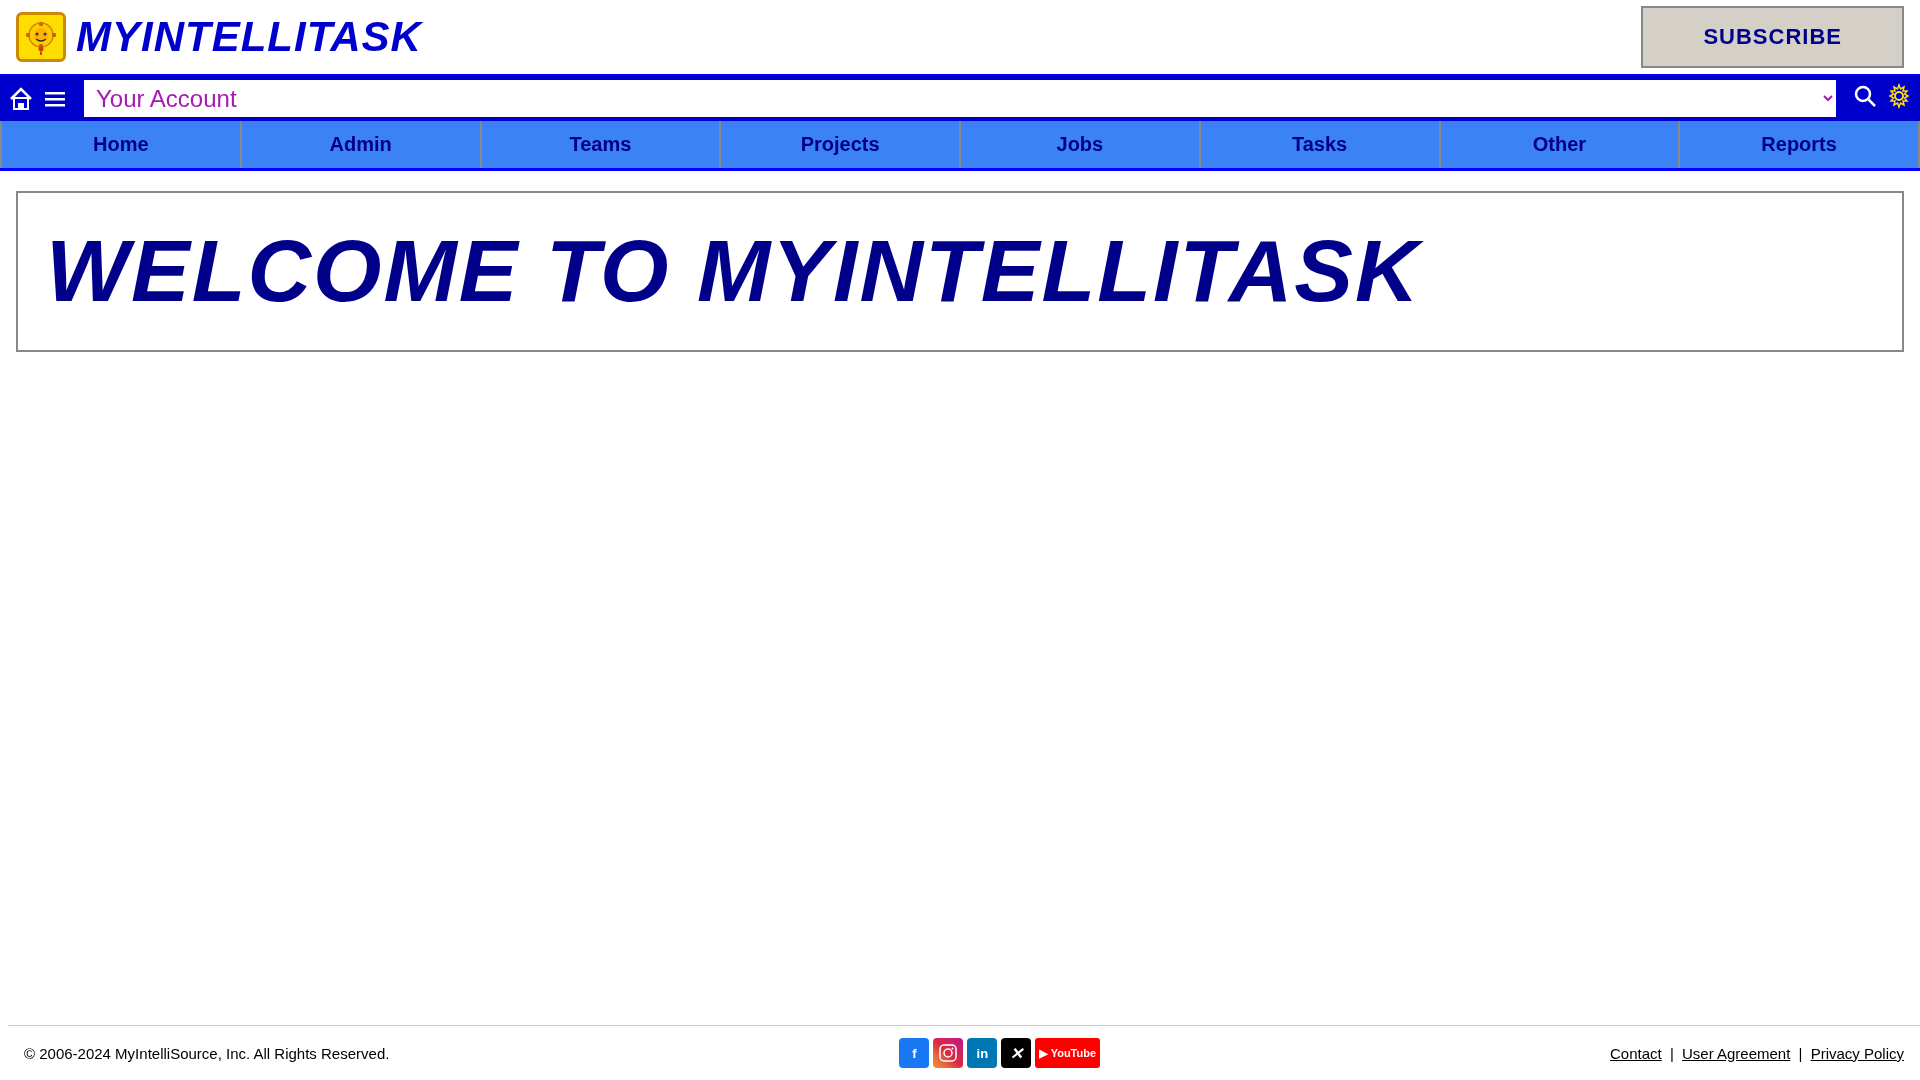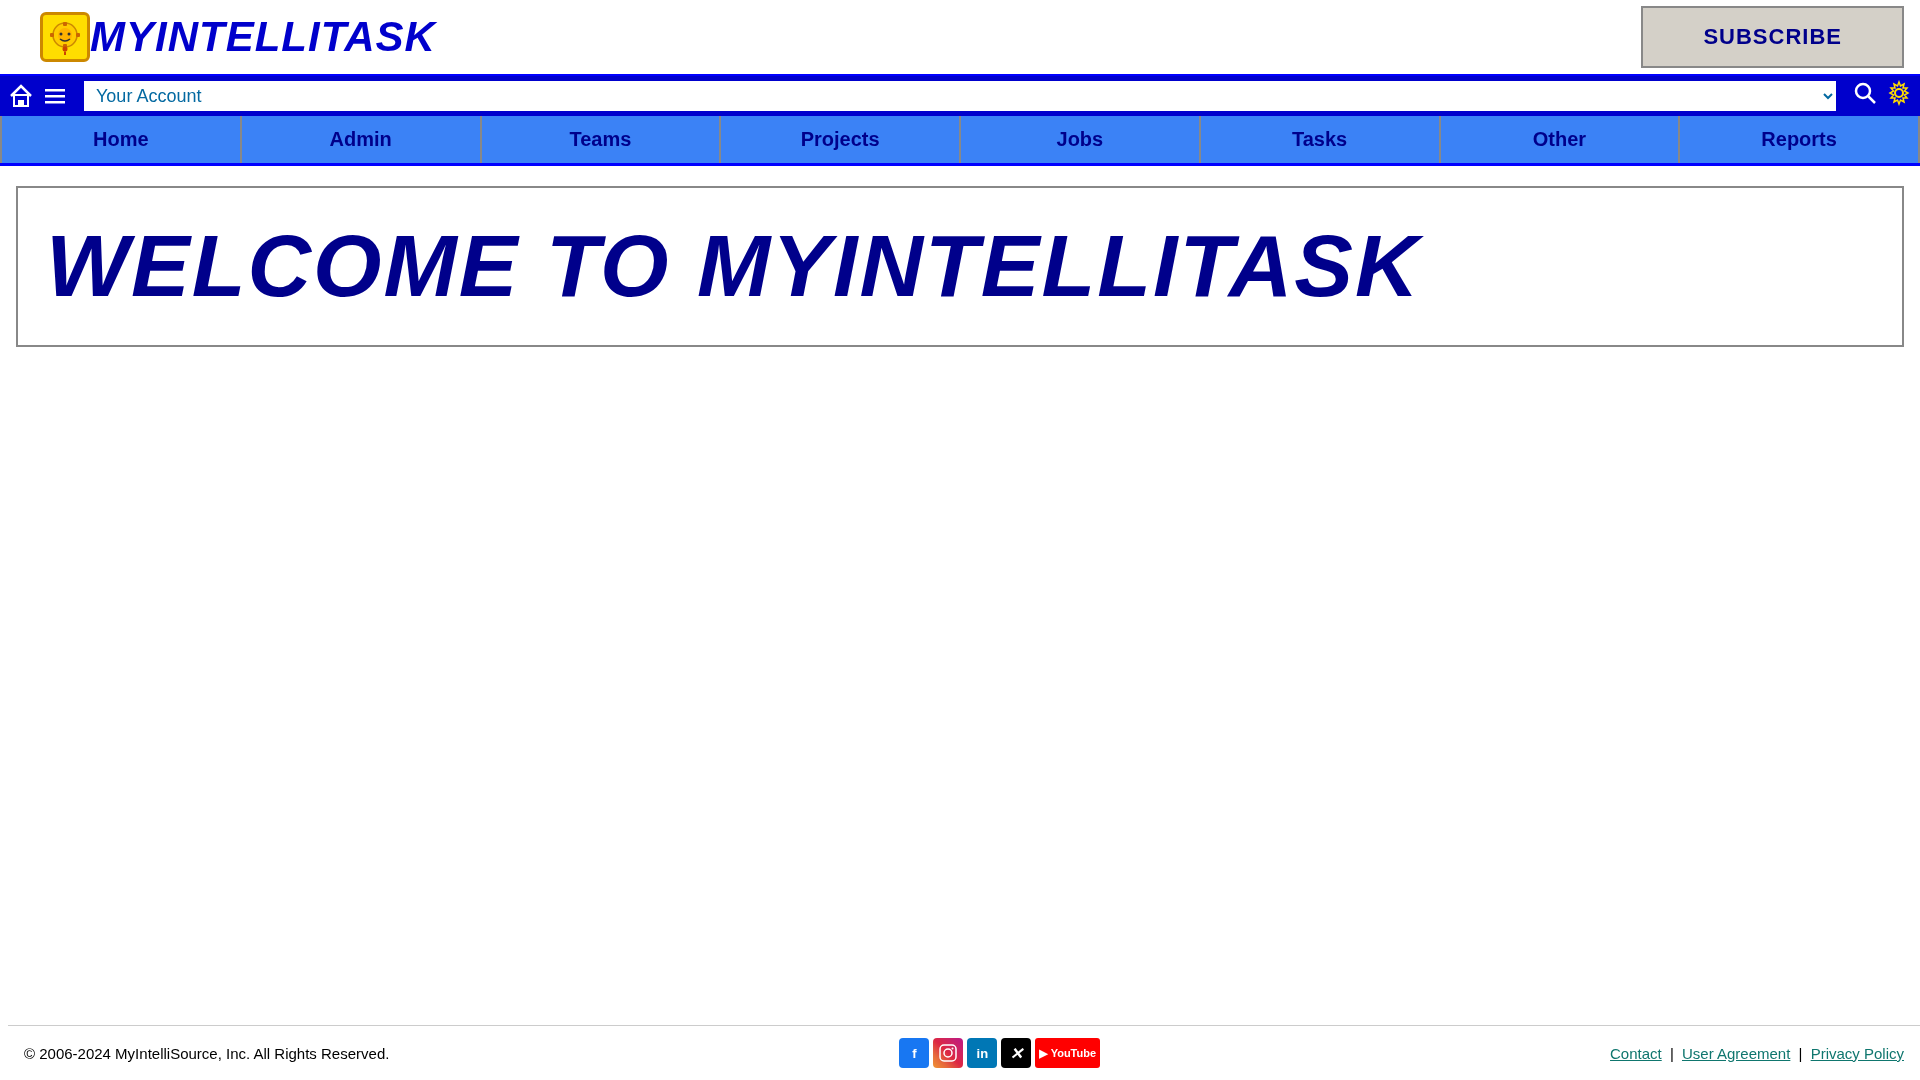--- a/index.html
+++ b/index.html
@@ -10,21 +10,21 @@
       display: flex;
       align-items: center;
       justify-content: space-between;
       padding: 6px 16px;
       background: #fff;
       border-bottom: 2px solid #00f;
     }
     #logo-area {
       display: flex;
       align-items: center;
-      margin-left: 24px;
+      gap: 10px;
     }
     #logo-text {
       font-size: 42px;
       font-weight: bold;
       color: #00c;
       font-style: italic;
       letter-spacing: 1px;
     }
     #subscribe-btn {
       background: #d4d0c8;
@@ -58,25 +58,25 @@
       font-size: 22px;
       display: flex;
       align-items: center;
     }
     #account-select-wrapper {
       flex: 1;
       margin: 0 8px;
     }
     #account-select {
       width: 100%;
-      font-size: 18px;
+      font-size: 24px;
       padding: 4px 8px;
       border: none;
       background: #fff;
-      color: #0369a1;
+      color: #a21caf;
     }
     #right-icons {
       display: flex;
       align-items: center;
       gap: 8px;
     }
     #search-icon-btn, #settings-icon-btn {
       color: #fff;
       font-size: 22px;
       cursor: pointer;
@@ -160,21 +160,21 @@
     .fb-icon { background: #1877f2; color: #fff; }
     .ig-icon { background: linear-gradient(45deg, #f09433, #e6683c, #dc2743, #cc2366, #bc1888); color: #fff; }
     .li-icon { background: #0077b5; color: #fff; }
     .x-icon { background: #000; color: #fff; font-style: italic; }
     .yt-icon { background: #ff0000; color: #fff; font-size: 10px; border-radius: 3px; }
 
     #footer-links {
       font-size: 15px;
     }
     #footer-links a {
-      color: #0f766e;
+      color: #000000;
       text-decoration: underline;
       cursor: pointer;
     }
     #footer-links span {
       color: #000;
       margin: 0 4px;
     }
 
     
     .brain-logo {

